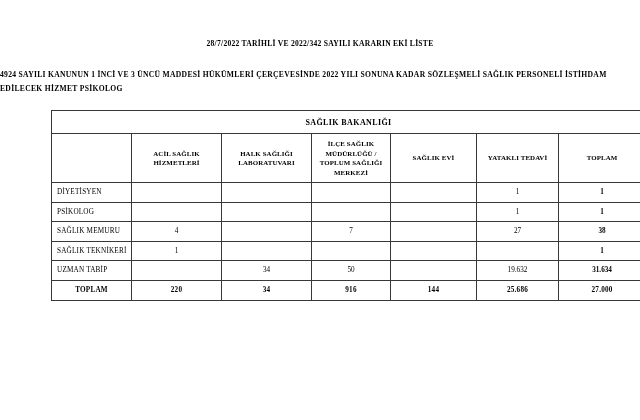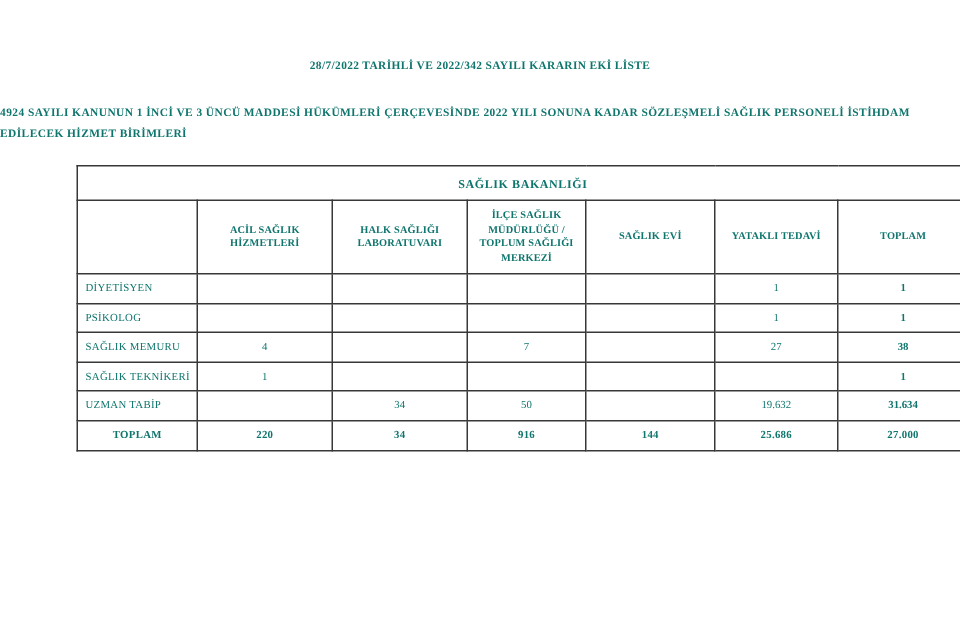--- a/index.html
+++ b/index.html
@@ -2,21 +2,21 @@
 <html><head>
 <meta charset="utf-8">
 <style>
   html, body { margin: 0; padding: 0; background: #fff; }
   .page {
     position: relative;
     width: 640px;
     height: 420px;
     background: #ffffff;
     font-family: "Liberation Serif", serif;
-    color: #0f766e;
+    color: #000000;
     overflow: hidden;
   }
   .doc-title {
     position: absolute;
     top: 39px; left: 0; right: 0;
     text-align: center;
     font-weight: bold;
     font-size: 7.6px;
     letter-spacing: 0.25px;
     white-space: nowrap;
@@ -77,21 +77,21 @@
 </style>
 </head>
 <body>
 
 <div class="page">
 
   <div class="doc-title">28/7/2022 TARİHLİ VE 2022/342 SAYILI KARARIN EKİ LİSTE</div>
 
   <div class="doc-subtitle">
     <span class="line">4924 SAYILI KANUNUN 1 İNCİ VE 3 ÜNCÜ MADDESİ HÜKÜMLERİ ÇERÇEVESİNDE 2022 YILI SONUNA KADAR SÖZLEŞMELİ SAĞLIK PERSONELİ İSTİHDAM</span>
-    <span class="line">EDİLECEK HİZMET BİRİMLERİ</span>
+    <span class="line">EDİLECEK HİZMET PSİKOLOG</span>
   </div>
 
   <table class="main">
     <colgroup>
       <col style="width:80px">
         <col style="width:90px">
         <col style="width:90px">
       <col style="width:79px">
         <col style="width:86px">
         <col style="width:82px">

